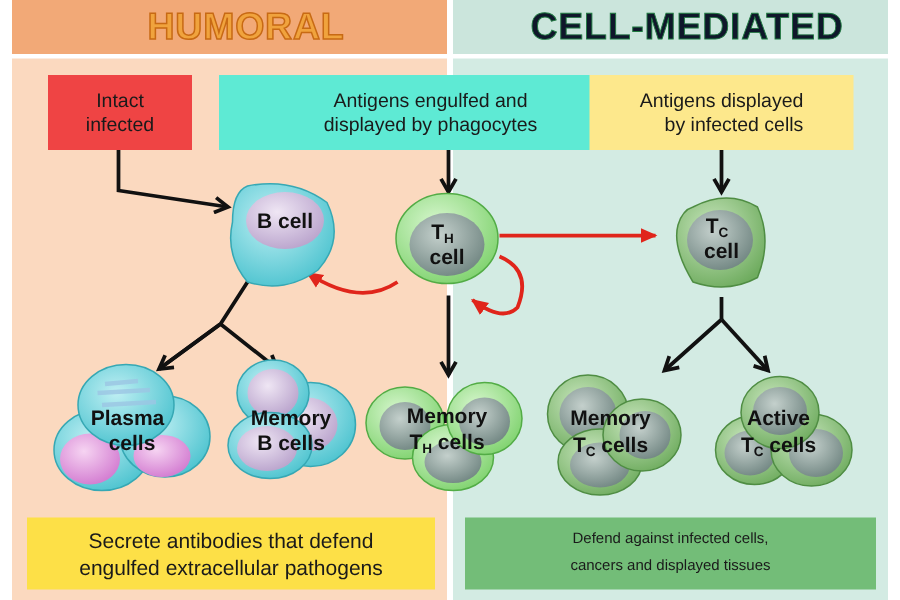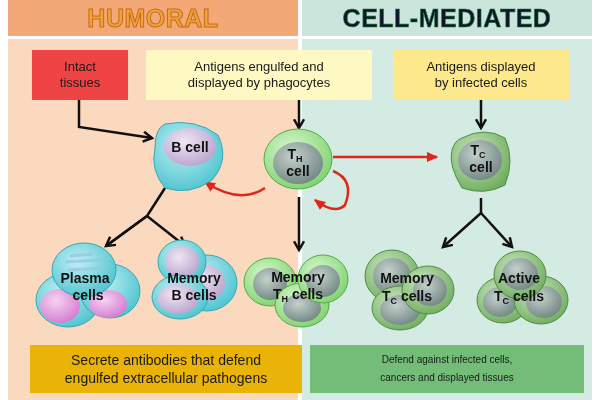--- a/index.html
+++ b/index.html
@@ -2,48 +2,48 @@
 <html><head>
 <meta charset="utf-8">
 <style>
   html, body { margin:0; padding:0; }
   body { width:600px; height:400px; overflow:hidden; background:#ffffff; font-family:"Liberation Sans", sans-serif; position:relative; }
   .panel { position:absolute; }
   #hum-head { left:8px; top:0; width:290px; height:36px; background:#f2a977; }
   #cell-head { left:302px; top:0; width:290px; height:36px; background:#cbe5dc; }
   #hum-body { left:8px; top:39px; width:290px; height:361px; background:#fbd9bf; }
   #cell-body { left:302px; top:39px; width:290px; height:361px; background:#d3ebe3; }
-  .head-title { position:absolute; top:0; height:36px; line-height:36px; width:290px; text-align:center; font-weight:bold; font-size:25px; letter-spacing:0.5px; }
+  .head-title { position:absolute; top:0; height:36px; line-height:36px; width:290px; text-align:center; font-weight:bold; font-size:25px; letter-spacing:0.5px;padding-left:11px; }
   #hum-title { left:8px; color:#f0a33d; -webkit-text-stroke:1px #c86a14; }
   #cell-title { left:302px; color:#0f172a; -webkit-text-stroke:0.6px #1f7a40; }
   .box { position:absolute; display:flex; align-items:center; justify-content:center; text-align:center; font-size:13px; line-height:16px; color:#1a1a1a; }
   .box span { display:block; }
   #box-intact { left:32px; top:50px; width:96px; height:50px; background:#ef4444; }
-  #box-engulfed { left:146px; top:50px; width:226px; height:50px; background:#fef9c3; }
-  #box-infected { left:393px; top:50px; width:176px; height:50px; background:#fde88c; }
-  #box-humoral-out { left:30px; top:345px; width:272px; height:48px; background:#eab308; font-size:14px; line-height:18px; }
+  #box-engulfed { left:146px; top:50px; width:226px; height:50px; background:#5eead4;padding-left:28px; }
+  #box-infected { left:393px; top:50px; width:176px; height:50px; background:#fde88c;text-align:right; }
+  #box-humoral-out { left:18px; top:345px; width:272px; height:48px; background:#fde047; font-size:14px; line-height:18px; }
   #box-cell-out { left:310px; top:345px; width:274px; height:48px; background:#73bd78; font-size:10px; line-height:18px; }
   svg#art { position:absolute; left:0; top:0; }
   .lbl { font-family:"Liberation Sans", sans-serif; font-weight:bold; fill:#111; text-anchor:middle; }
 </style>
 </head>
 <body>
 
 <div class="panel" id="hum-head"></div>
 <div class="panel" id="cell-head"></div>
 <div class="panel" id="hum-body"></div>
 <div class="panel" id="cell-body"></div>
 
 <div class="head-title" id="hum-title">HUMORAL</div>
 <div class="head-title" id="cell-title">CELL-MEDIATED</div>
 
 <div class="box" id="box-intact">
   <div>
       <span>Intact</span>
-      <span>tissues</span>
+      <span>infected</span>
     </div>
 </div>
 <div class="box" id="box-engulfed">
   <div>
       <span>Antigens engulfed and</span>
       <span>displayed by phagocytes</span>
     </div>
 </div>
 <div class="box" id="box-infected">
   <div>

